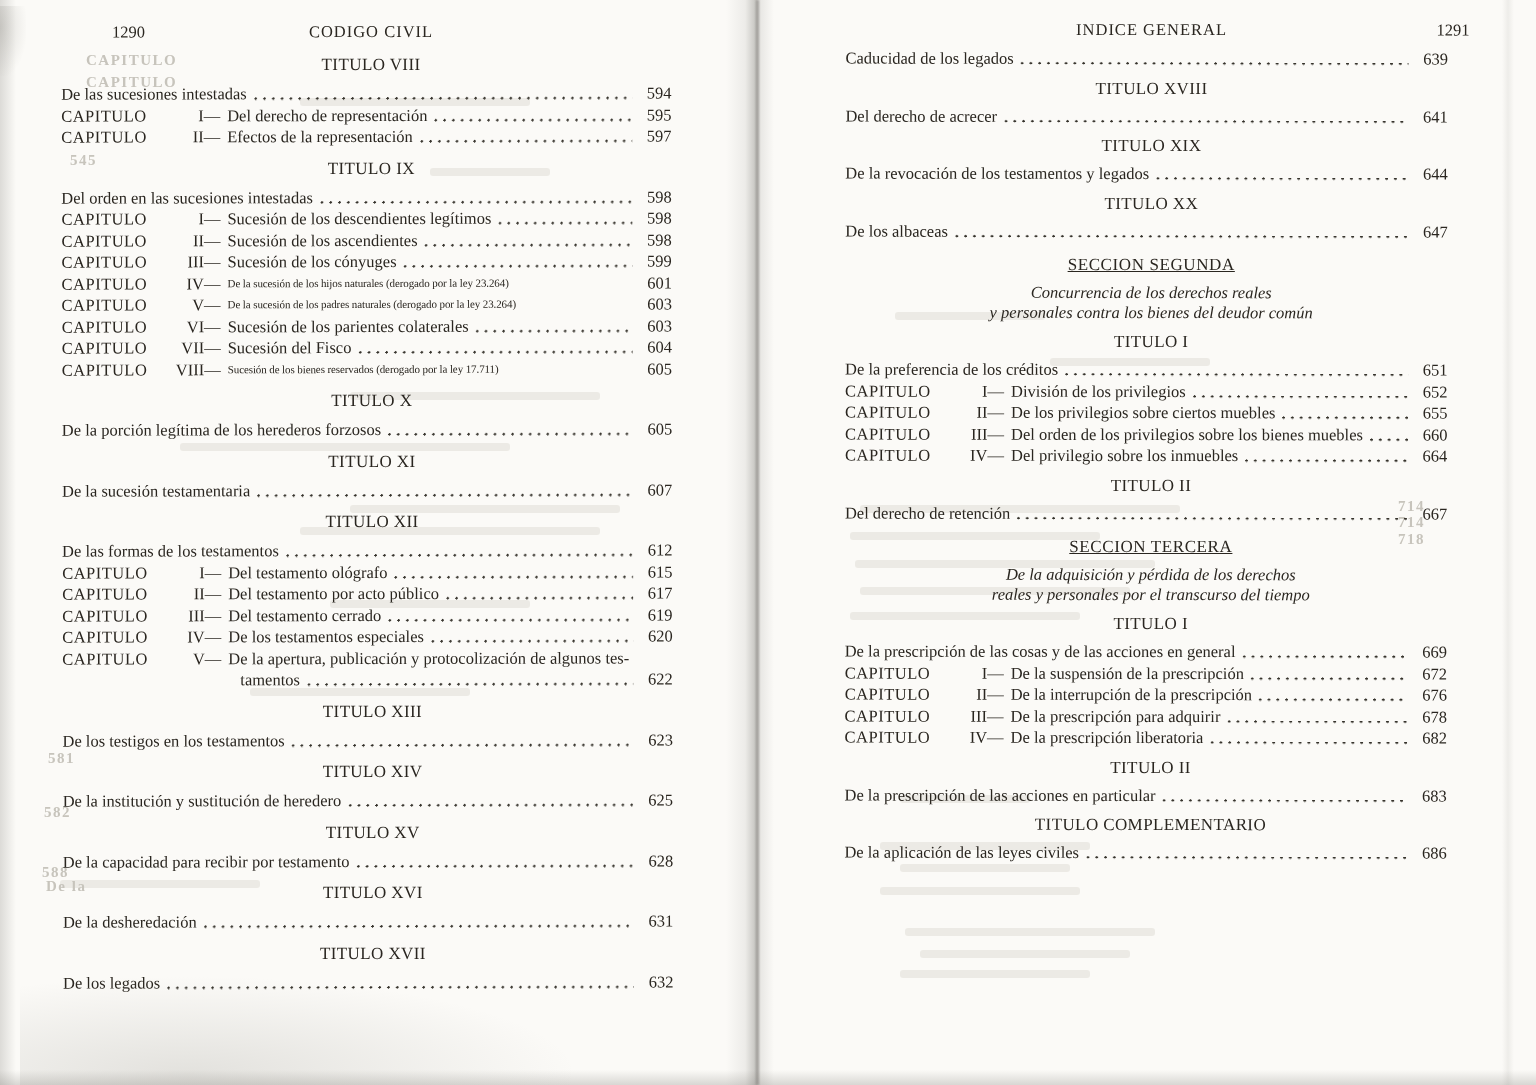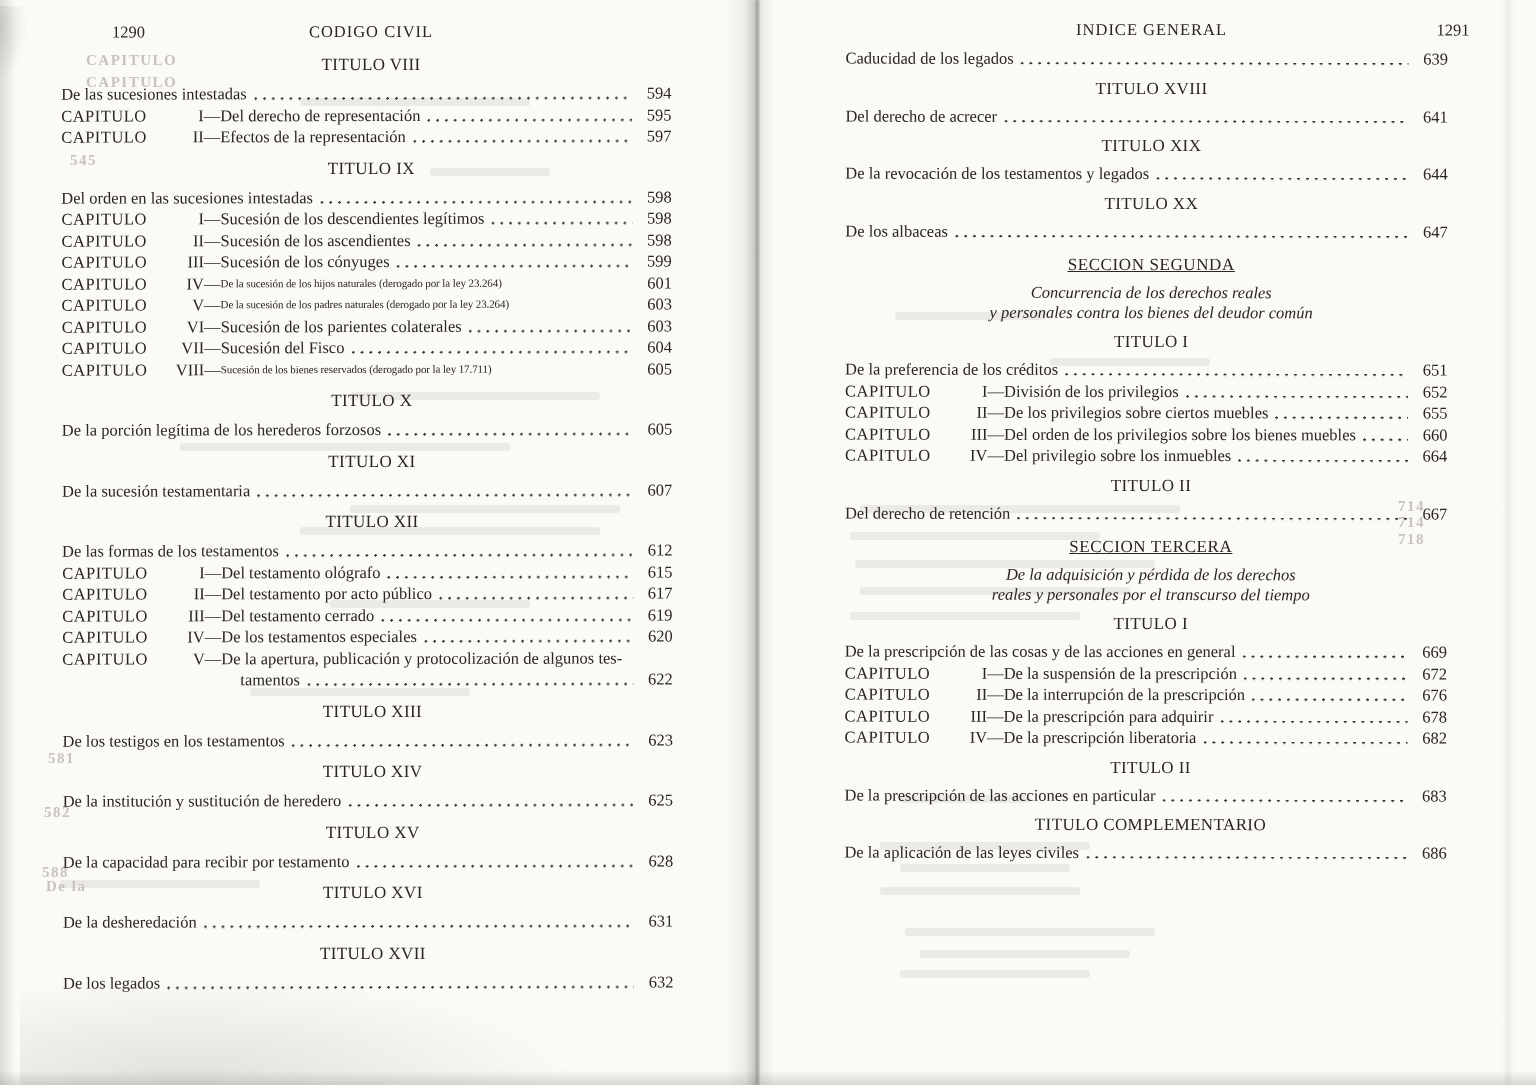--- a/index.html
+++ b/index.html
@@ -37,21 +37,21 @@
   .page-right { left:845px; top:18px; width:612px; transform:rotate(.08deg); }
   .running-head { position:relative; height:24px; margin-bottom:6px;
                   font-size:16.5px; line-height:24px; }
   .rh-title { position:absolute; left:0; right:0; text-align:center; letter-spacing:1px; }
   .rh-num-left  { position:absolute; left:4px;margin-left:47px; }
   .rh-num-right { position:absolute; right:-12px; }
   
   .row { display:flex; font-size:16.5px; line-height:21.5px; }
   .chap-word { flex:0 0 103px; letter-spacing:.5px; }
   .chap-num  { flex:0 0 56px; text-align:right; }
-  .row-text  { white-space:nowrap; }
+  .row-text  { margin-left:7px; white-space:nowrap; }
   .row > .row-text:first-child { margin-left:0; }
   .leader { flex:1 1 auto; min-width:6px; margin:0 5px 0 7px;
             background-image:radial-gradient(circle at 1.6px 1.6px, #35322b 1.15px, rgba(0,0,0,0) 1.5px);
             background-size:8.8px 3.4px; background-repeat:repeat-x;
             background-position:left calc(100% - 4px); }
   .leader.nodots { background:none; min-width:3px; margin:0 2px; }
   .row.tight .row-text { font-size:11px; letter-spacing:-.1px; }
   .pg { flex:0 0 44px; text-align:center; }
   .cont { padding-left:178px; }
   

